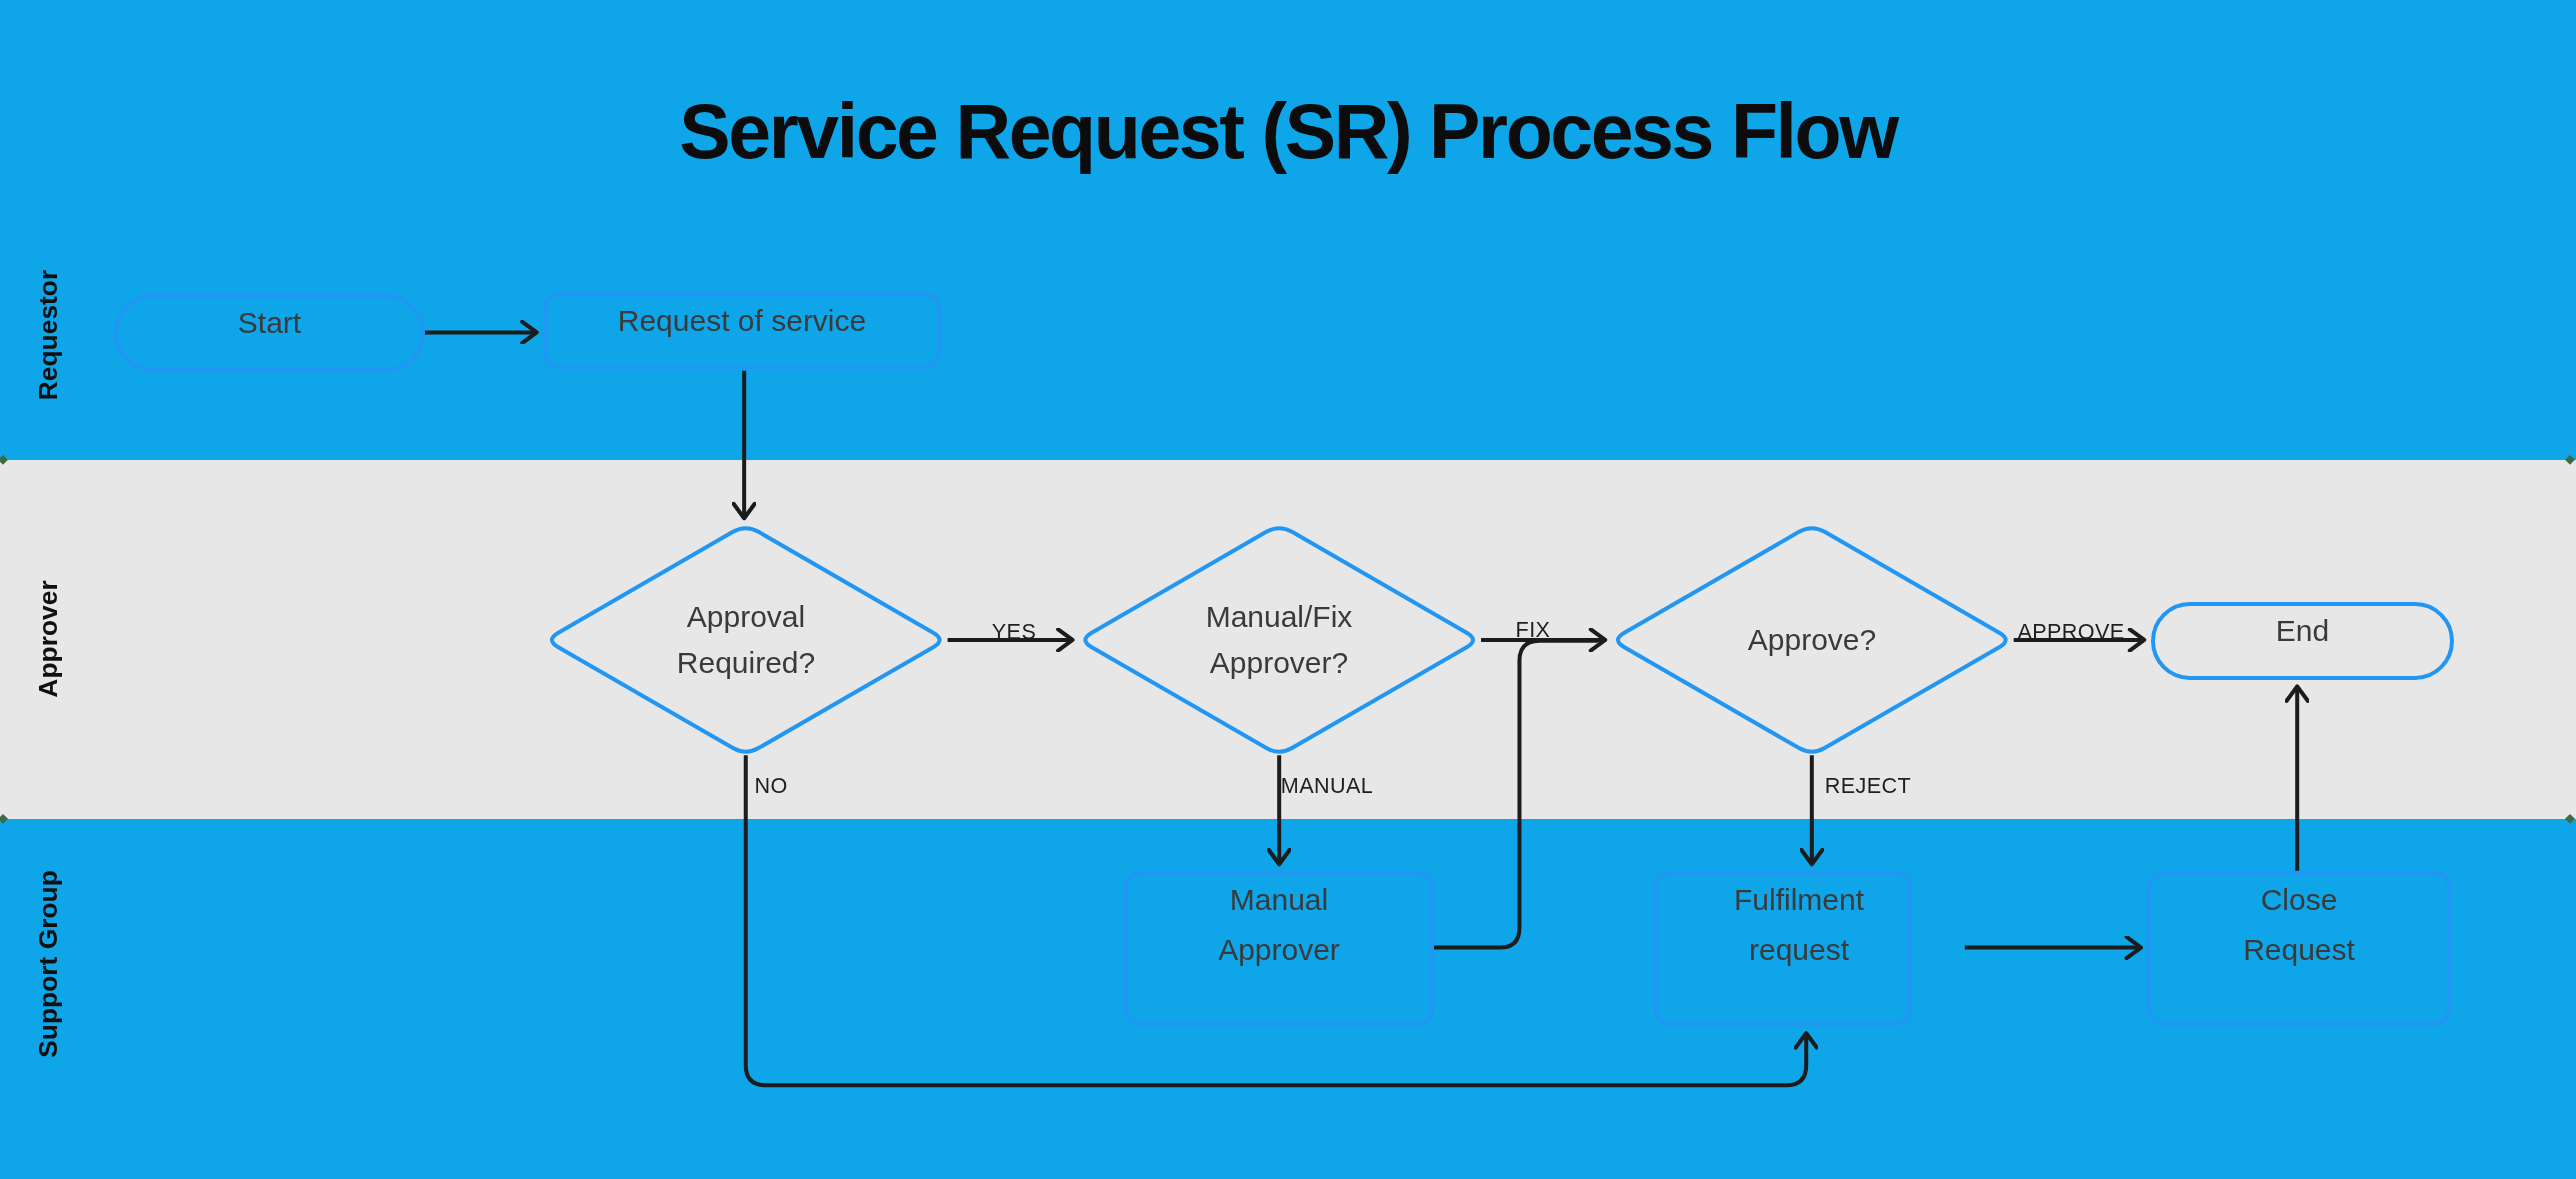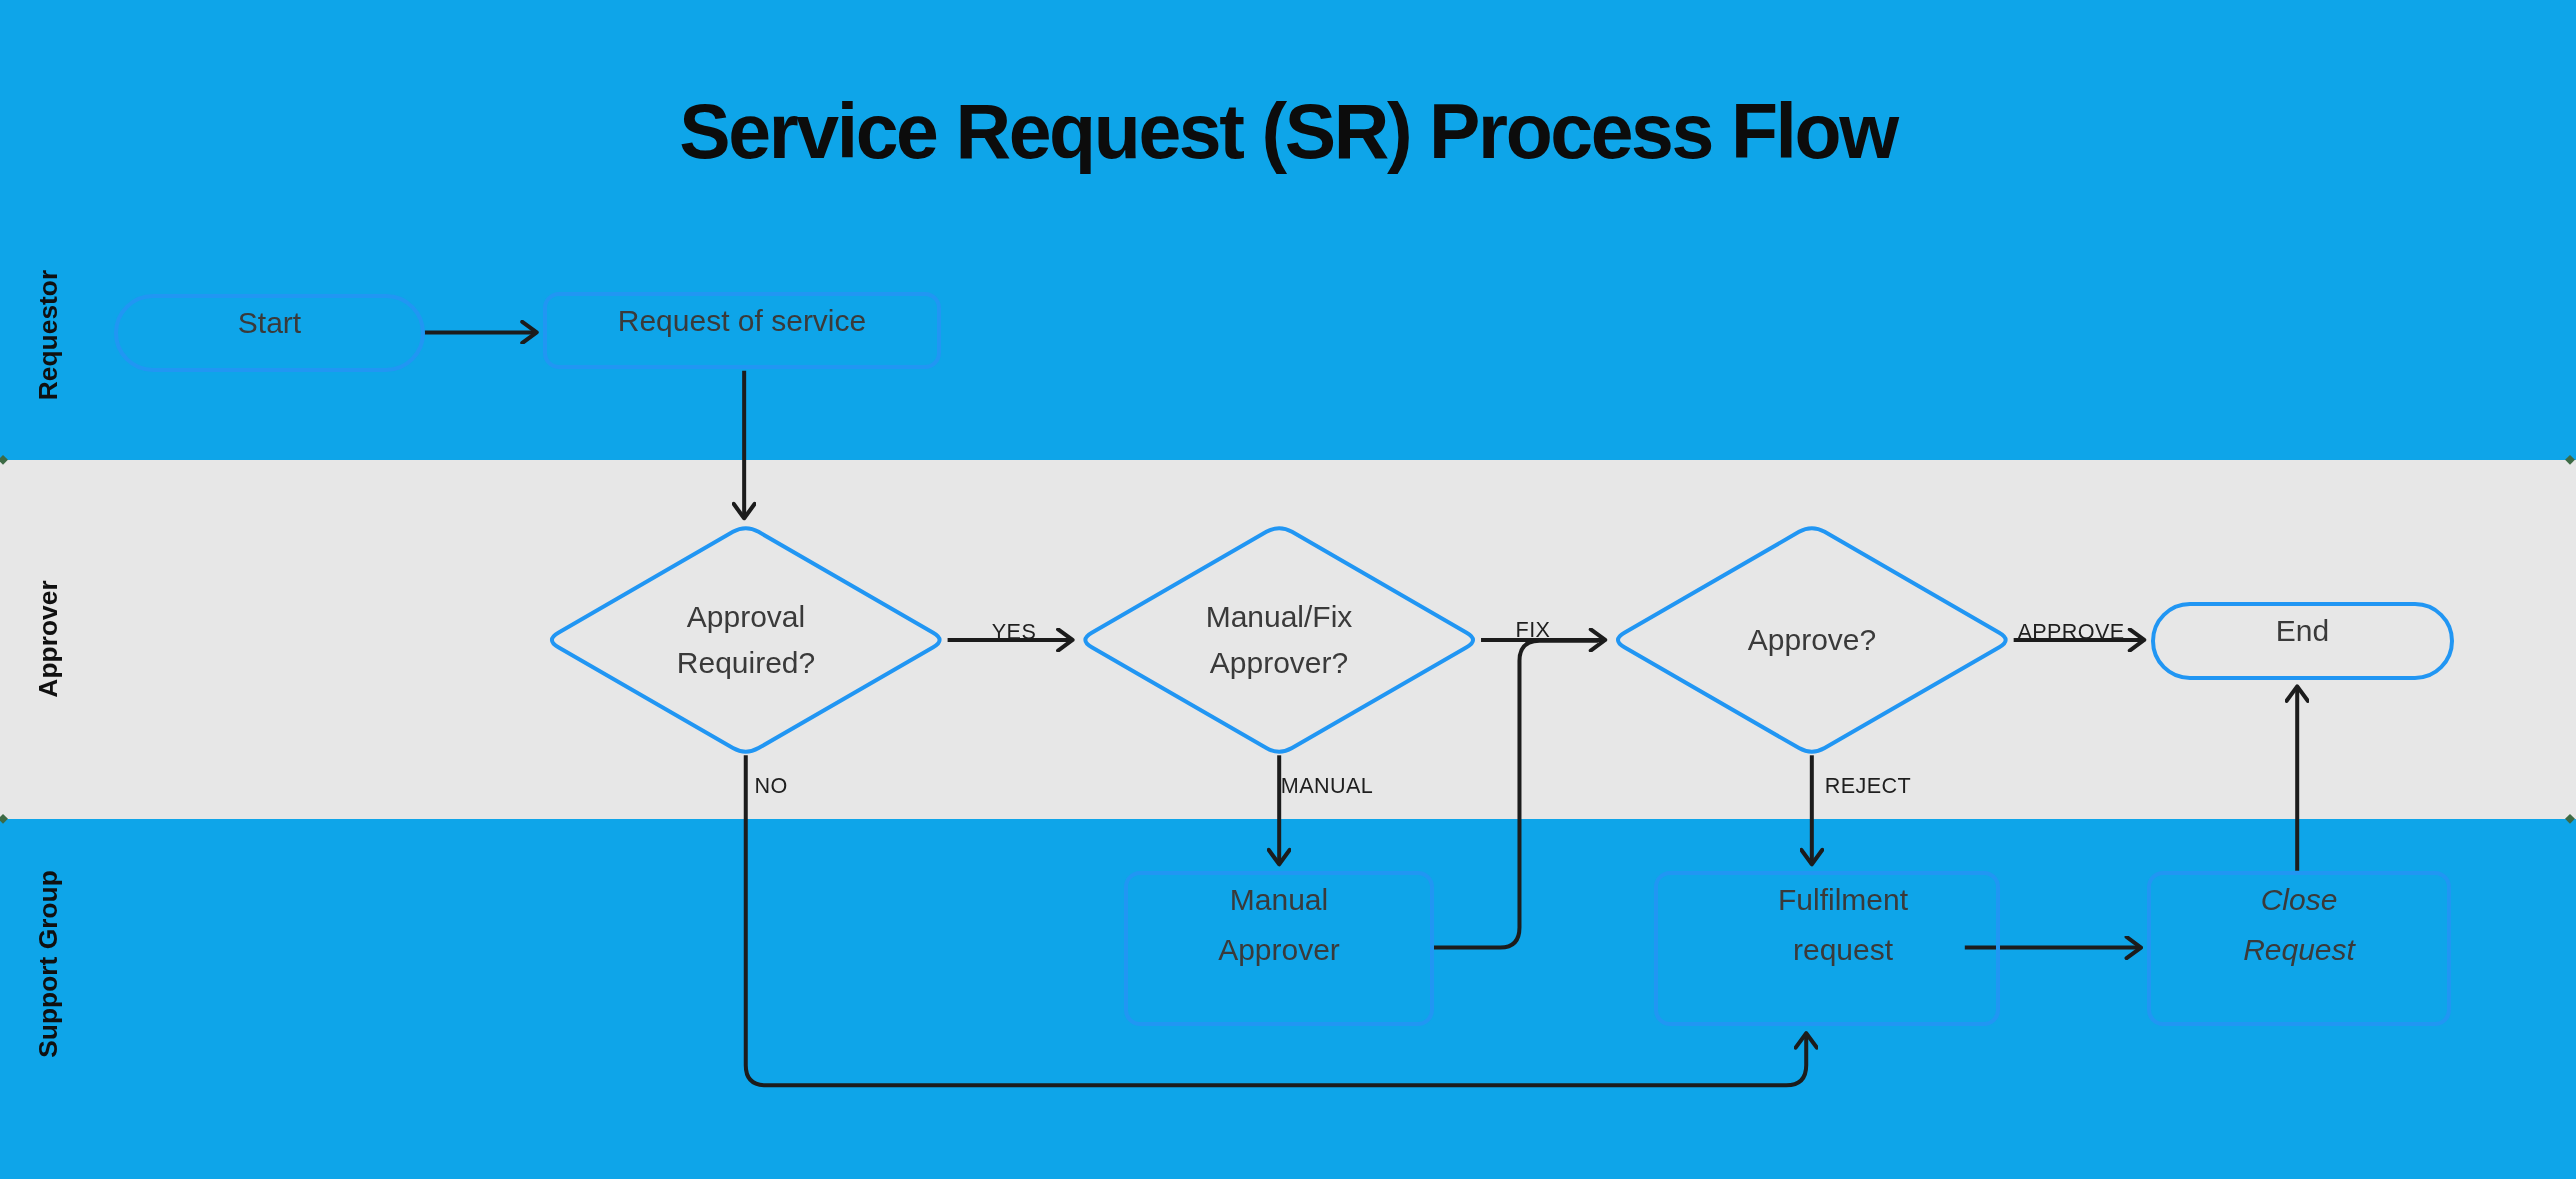--- a/index.html
+++ b/index.html
@@ -39,21 +39,21 @@
   }
   .pill{border-radius:39px;}
   .rect{border-radius:16px;}
   .diamond-label{
     position:absolute;transform:translate(-50%,-50%);
     display:flex;align-items:center;justify-content:center;text-align:center;
     color:#3a3a3a;font-size:30px;line-height:46px;
   }
   .node-label{display:block;}
   .w280{width:224px;} .w300{width:240px;} .w240{width:192px;}
-  .w260{width:208px;} .w210{width:168px;font-style:italic;}
+  .w260{width:208px;} .w210{width:168px;}
   .edge-label{
     position:absolute;transform:translate(-50%,-50%);
     font-size:21.6px;color:#1f1f1f;letter-spacing:0.4px;white-space:nowrap;margin-top:12px;
   }
   .lane-handle{
     position:absolute;width:7.2px;height:7.2px;background:#3d6b45;
     transform:translate(-50%,-50%) rotate(45deg);
   }
 </style>
 </head>
@@ -107,21 +107,21 @@
   </div>
 
   <div class="node pill" style="left:2151px;top:602px;width:303px;height:78px;">
     <span class="node-label">End</span>
   </div>
 
   <div class="node rect" style="left:1124px;top:871px;width:310px;height:155px;">
     <span class="node-label w240">Manual Approver</span>
   </div>
 
-  <div class="node rect" style="left:1654px;top:871px;width:346px;height:155px;padding-left:32px;">
+  <div class="node rect" style="left:1654px;top:871px;width:258px;height:155px;padding-left:32px;">
     <span class="node-label w260">Fulfilment request</span>
   </div>
 
   <div class="node rect" style="left:2147px;top:871px;width:304px;height:155px;">
     <span class="node-label w210">Close Request</span>
   </div>
 
   <div class="diamond-label w280" style="left:746px;top:640px;">Approval Required?</div>
   <div class="diamond-label w300" style="left:1279px;top:640px;">Manual/Fix Approver?</div>
   <div class="diamond-label w300" style="left:1812px;top:640px;">Approve?</div>

